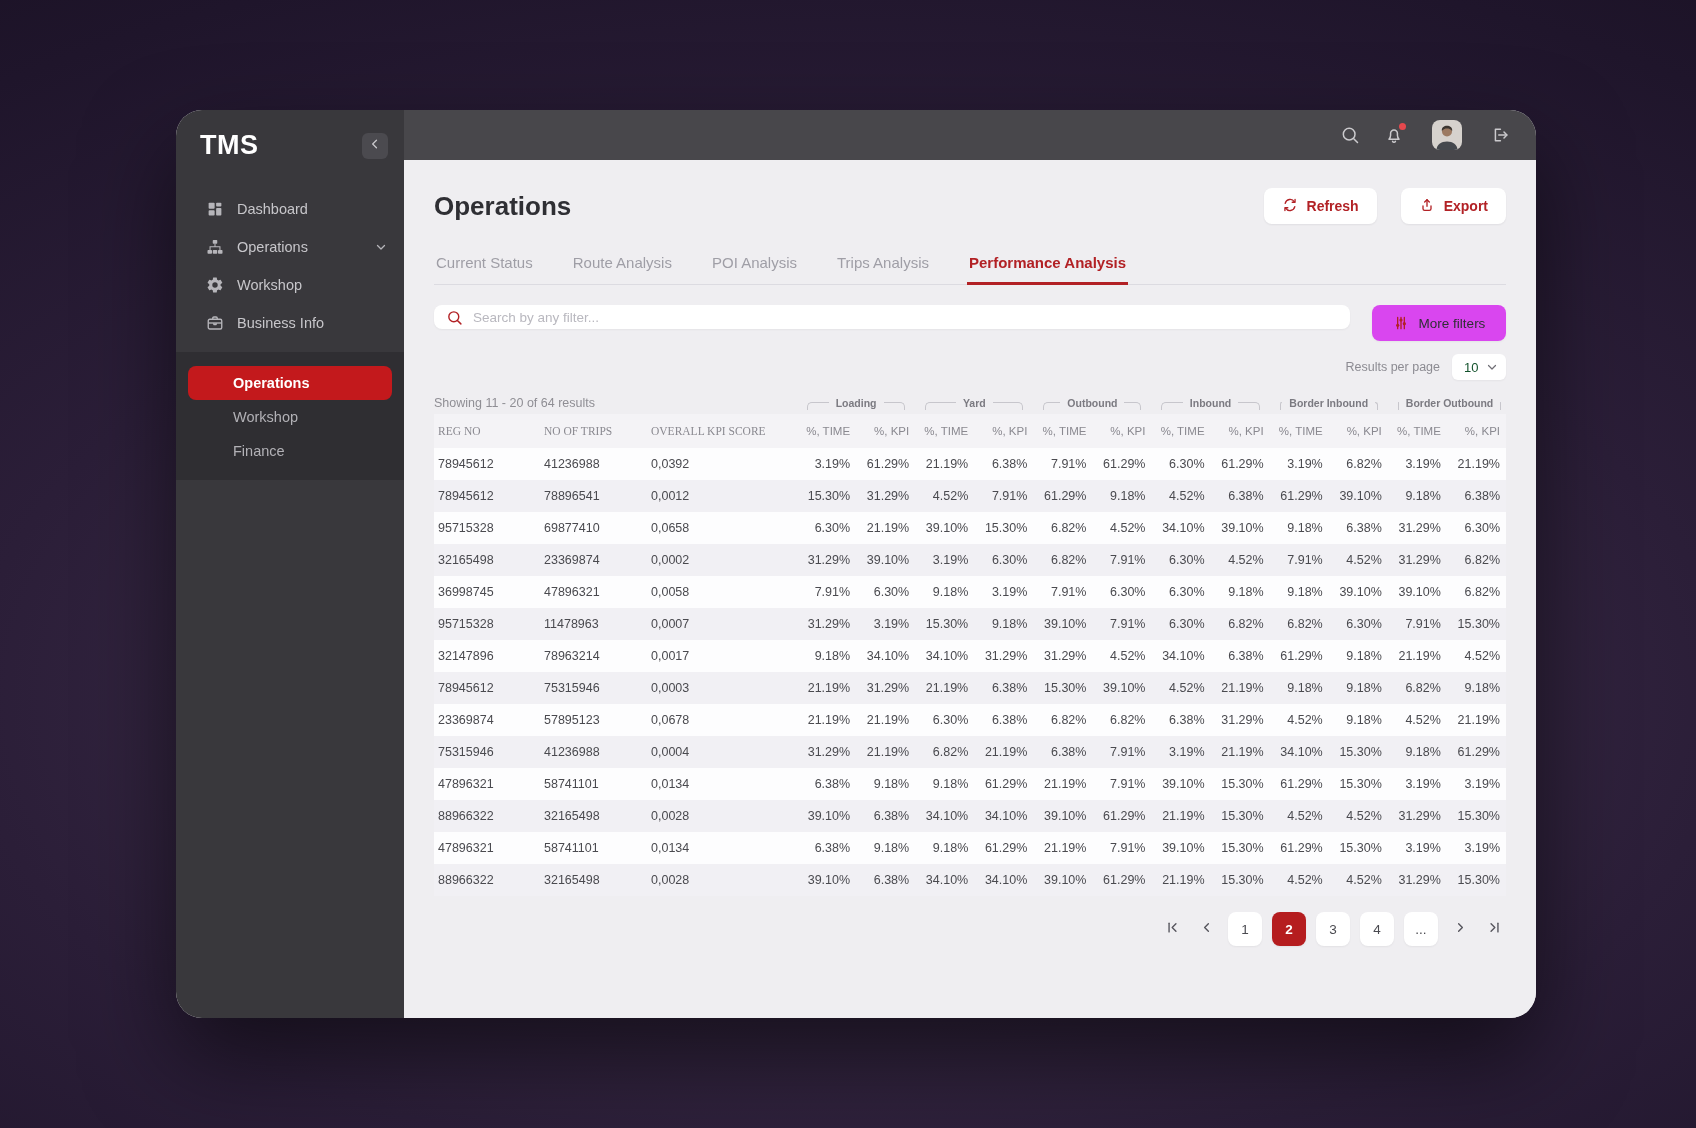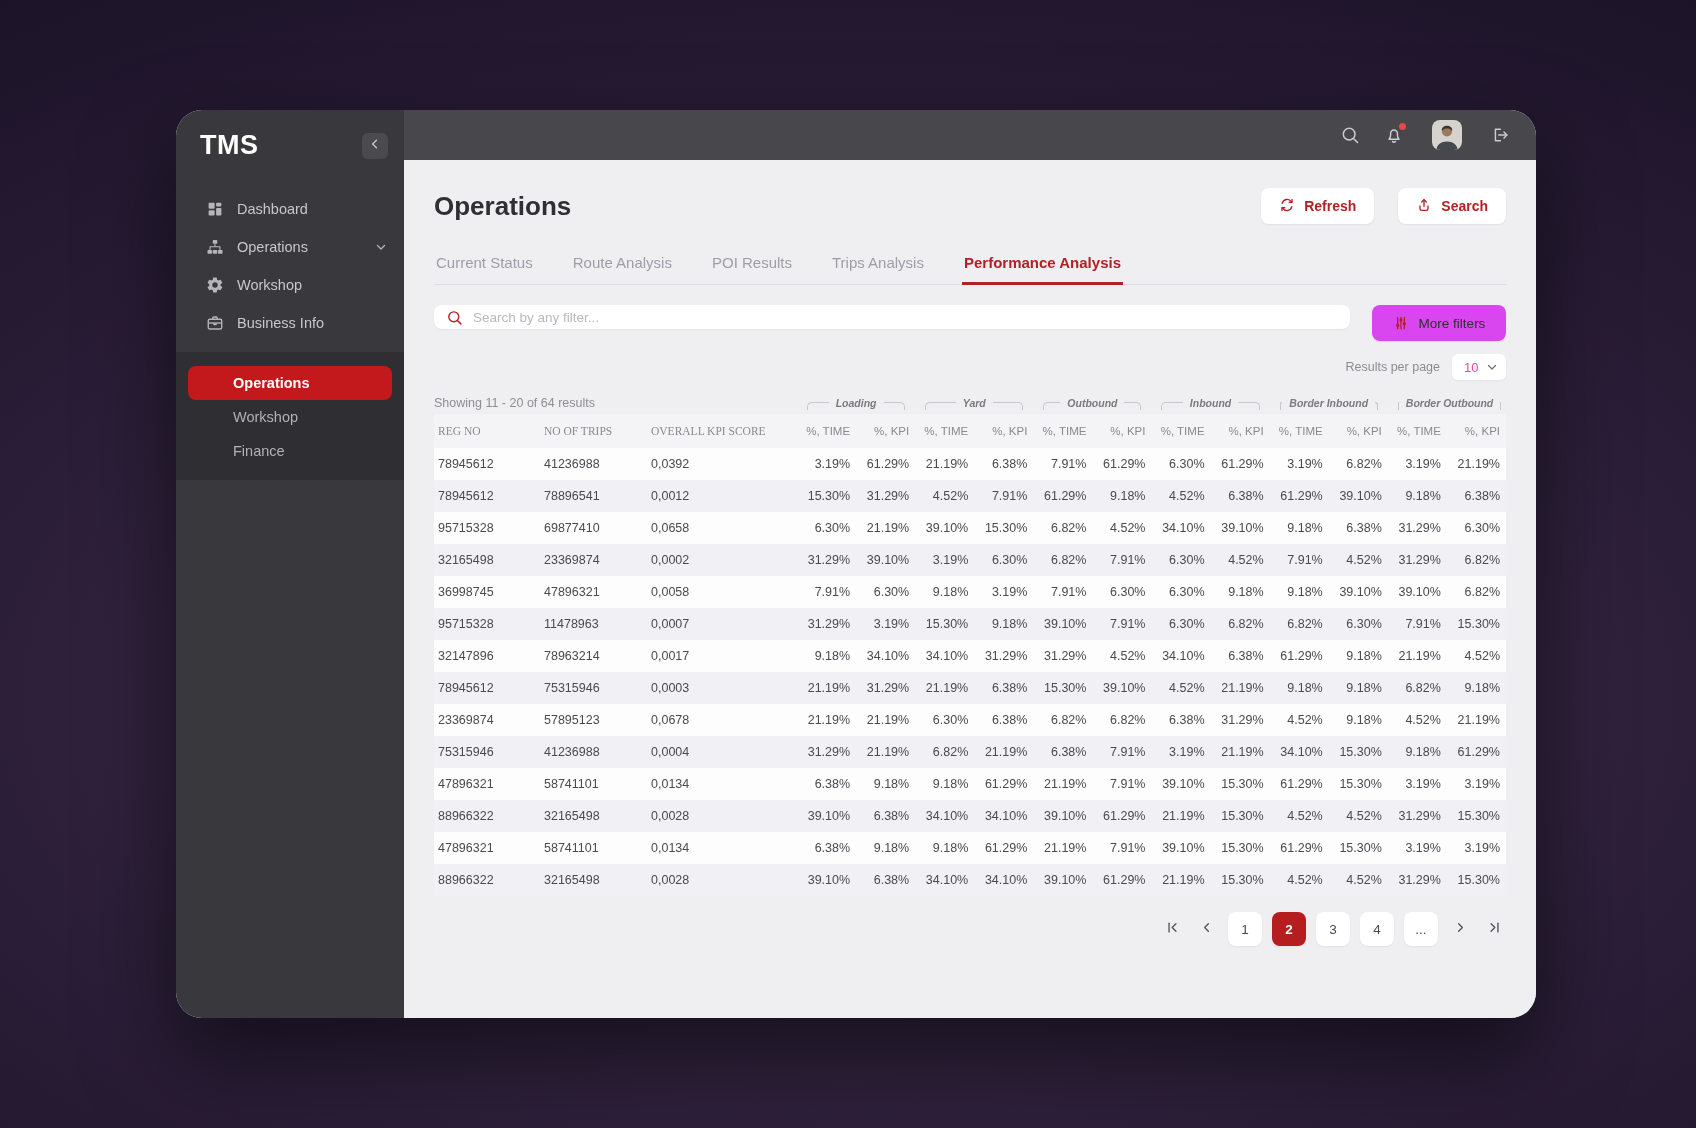--- a/index.html
+++ b/index.html
@@ -67,33 +67,33 @@
   .search-box input{flex:1;border:none;outline:none;background:transparent;font-size:13.5px;color:#3c3c42;
     font-family:"Liberation Sans","DejaVu Sans",sans-serif;}
   .search-box input::placeholder{color:#b9b8bf;}
   .more-filters{width:134px;height:36px;background:#d946ef;border-radius:8px;display:flex;align-items:center;
     justify-content:center;gap:10px;font-size:13.5px;color:#2f2f34;cursor:pointer;box-shadow:0 1px 2px rgba(30,30,40,.05);}
   .more-filters .ficon{width:16px;height:16px;color:var(--accent);}
   .more-filters .ficon svg{width:16px;height:16px;}
   .rpp-row{display:flex;align-items:center;justify-content:flex-end;gap:12px;margin-top:13px;height:26px;}
   .rpp-label{font-size:12.5px;color:#8c8b92;text-align:center;}
   .rpp-select{width:54px;height:26px;background:#ffffff;border-radius:6px;display:flex;align-items:center;
-    justify-content:space-between;padding:0 8px 0 12px;font-size:13px;color:#ec4899;cursor:pointer;
+    justify-content:space-between;padding:0 8px 0 12px;font-size:13px;color:#14532d;cursor:pointer;
     box-shadow:0 1px 2px rgba(30,30,40,.05);}
   .rpp-select .cicon{width:12px;height:12px;color:#6f6e75;}
   .rpp-select .cicon svg{width:12px;height:12px;}
   
   table.data-table{width:100%;border-collapse:collapse;table-layout:fixed;margin-top:6px;}
   .group-row th{height:28px;vertical-align:bottom;padding:0;}
   .showing{font-size:12.5px;color:#8f8e94;font-weight:400;text-align:left;padding-bottom:4px;}
   .bracket{display:flex;align-items:flex-start;margin:0 10px 2px;}
   .b-side{flex:1;height:8px;border-top:1px solid #c7c6cc;}
   .b-l{border-left:1px solid #c7c6cc;border-top-left-radius:5px;}
   .b-r{border-right:1px solid #c7c6cc;border-top-right-radius:5px;}
-  .b-label{font-size:10.5px;color:#7b7a81;line-height:1;padding:0 7px;transform:translateY(-4px);white-space:nowrap;font-style:italic;}
+  .b-label{font-size:10.5px;color:#7b7a81;line-height:1;padding:0 7px;transform:translateY(-4px);white-space:nowrap;}
   .col-row th{height:34px;background:#f4f3f6;font-size:11.5px;font-weight:500;color:#8a8990;white-space:nowrap;}
   .col-row th.txt{text-align:left;padding-left:4px;font-family:Liberation Serif, serif;}
   .col-row th.num{text-align:right;padding-right:6px;}
   tbody td{height:32px;font-size:12.5px;color:#4a4a4f;white-space:nowrap;}
   tbody td.txt{text-align:left;padding-left:4px;}
   tbody td.num{text-align:right;padding-right:6px;}
   tbody tr:nth-child(odd){background:#fdfdfe;}
   tbody tr:nth-child(even){background:#f1f0f4;}
   
   .pagination{display:flex;align-items:center;justify-content:flex-end;gap:10px;margin-top:16px;}
@@ -225,29 +225,29 @@
           <span>Refresh</span>
         </div>
         <div class="btn-light">
           <span>
             <svg viewBox="0 0 24 24" fill="none" stroke="currentColor" stroke-width="2" stroke-linecap="round" stroke-linejoin="round">
                 <path d="M12 14V4"></path>
                 <path d="M8.5 7.5 12 4l3.5 3.5"></path>
                 <path d="M6 13.5v4A2.5 2.5 0 0 0 8.5 20h7a2.5 2.5 0 0 0 2.5-2.5v-4"></path>
               </svg>
           </span>
-          <span>Search</span>
+          <span>Export</span>
         </div>
       </div>
     </div>
 
     <div class="tabs">
         <div class="tab">Current Status</div>
         <div class="tab">Route Analysis</div>
-        <div class="tab">POI Results</div>
+        <div class="tab">POI Analysis</div>
         <div class="tab">Trips Analysis</div>
         <div class="tab active">Performance Analysis</div>
       </div>
 
     <div class="filter-row">
       <div class="search-box">
         <span class="sicon">
           <svg viewBox="0 0 24 24" fill="none" stroke="currentColor" stroke-width="2" stroke-linecap="round">
               <circle cx="11" cy="11" r="7"></circle>
               <path d="M16.5 16.5 21 21"></path>

